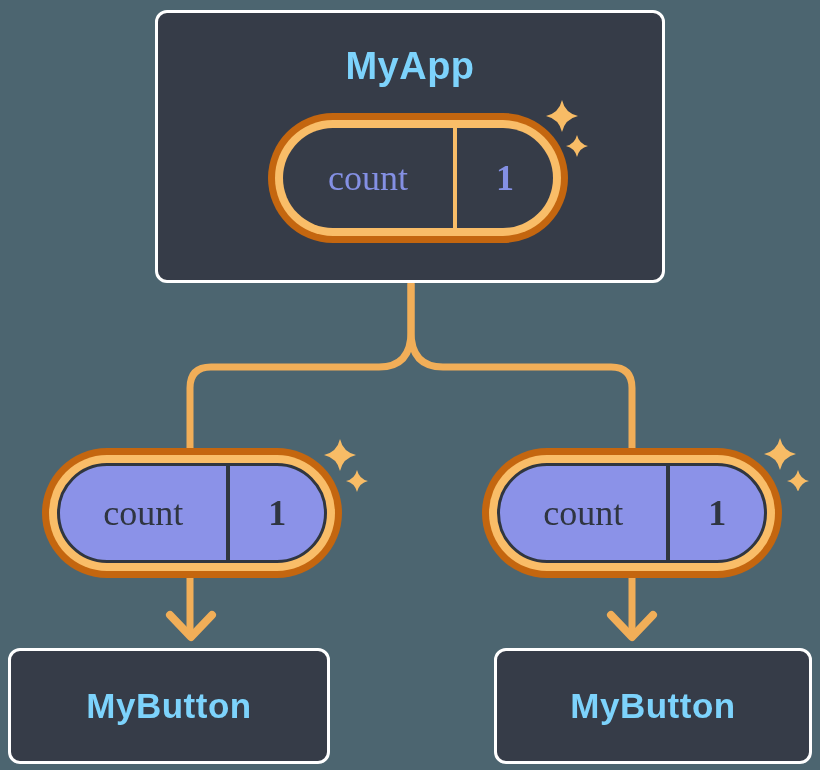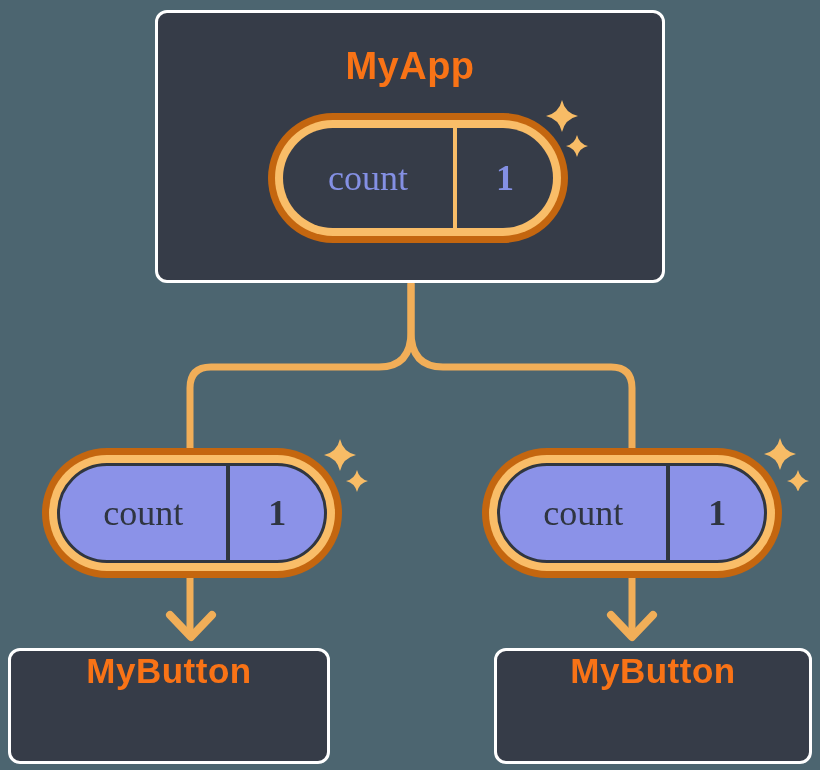--- a/index.html
+++ b/index.html
@@ -22,29 +22,29 @@
     background: #363C48;
     border: 3px solid #FFFFFF;
     border-radius: 12px;
     box-sizing: border-box;
     z-index: 2;
   }
   .card-top {
     left: 155px; top: 10px; width: 510px; height: 273px;
   }
   .card-title {
-    color: #f97316;
+    color: #7dd3fc;
     font-size: 38px;
     font-weight: 600;
     letter-spacing: 0.5px;
     text-align: center;
     margin-top: 32px;
   }
   .card-button {
-    display: flex; justify-content: center;
+    display: flex; align-items: center; justify-content: center;
   }
   .card-button .card-title { margin-top: 0; font-size: 35px; }
   .card-btn-left  { left: 8px;   top: 648px; width: 322px; height: 116px; }
   .card-btn-right { left: 494px; top: 648px; width: 318px; height: 116px; }
 
   .pill {
     position: absolute;
     width: 300px; height: 130px;
     border-radius: 65px;
     background: #C4660F;

